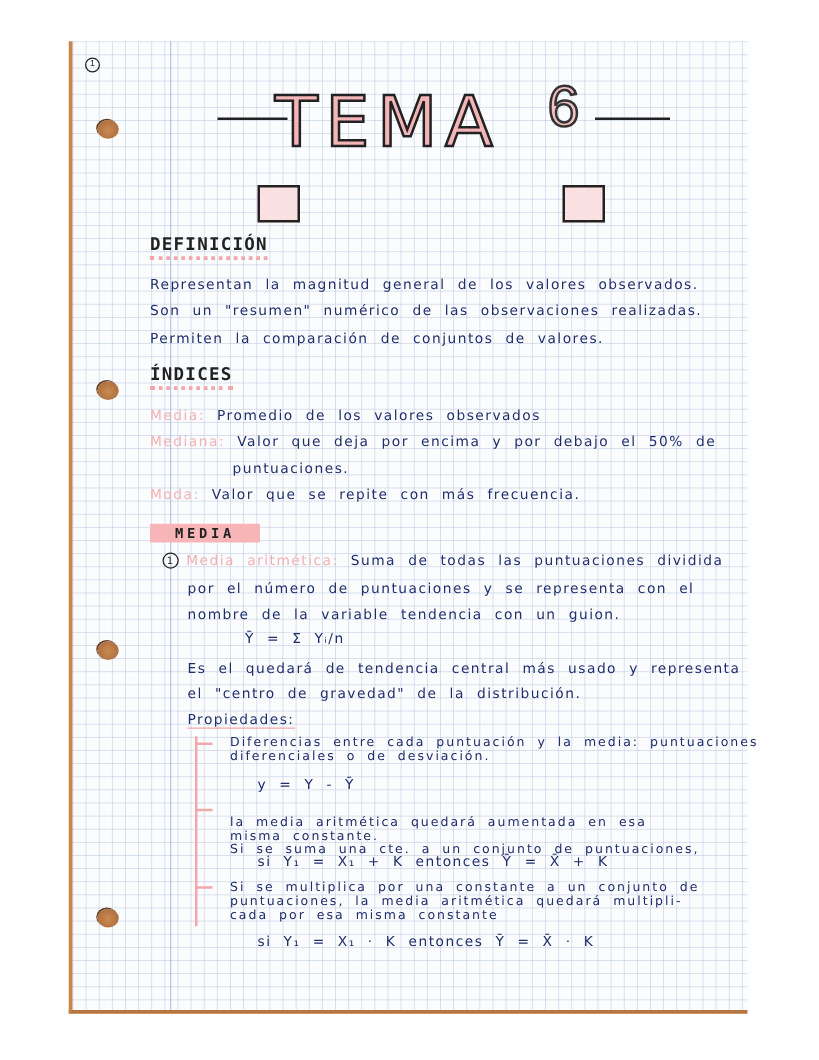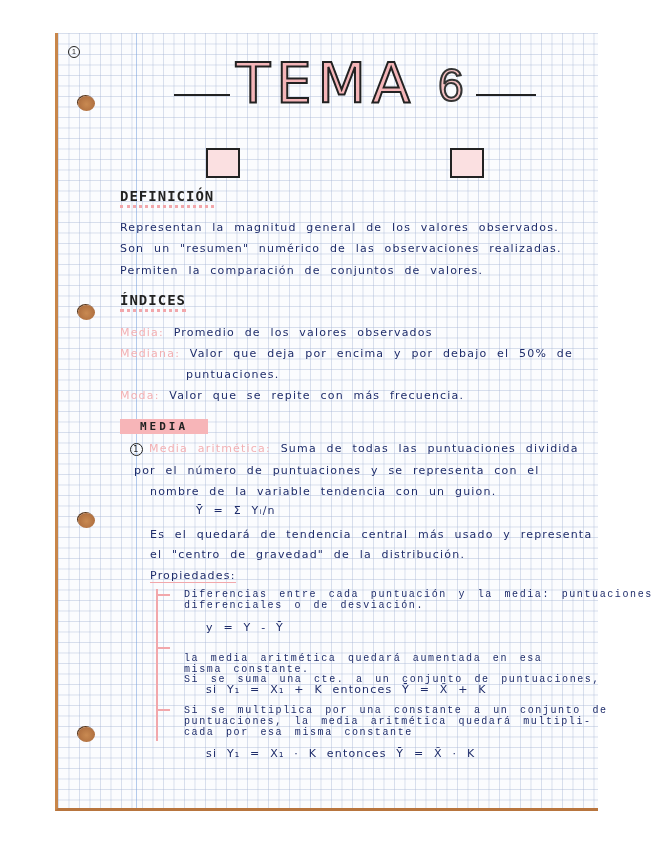--- a/index.html
+++ b/index.html
@@ -12,42 +12,42 @@
             linear-gradient(to bottom, rgba(170,185,215,0.45) 1px, transparent 1px);
           background-size:10.5px 10.5px;
           border-left:3px solid #c8864a; border-bottom:3px solid #b8753e; box-sizing:border-box; }
   .margin-line { position:absolute; left:78px; top:0; bottom:0; width:1px; background:rgba(120,160,220,0.55); }
   .hole { position:absolute; left:20px; width:17px; height:15px; border-radius:50%;
           background:radial-gradient(circle at 50% 55%, #c98a52 0%, #b07040 70%, #8a5530 100%);
           box-shadow: -1px -1px 0 #5a3a20; }
   .corner-mark { position:absolute; left:10px; top:13px; width:10px; height:10px; border:1.5px solid #222;
                  border-radius:50%; font-size:7px; line-height:10px; text-align:center; color:#222; }
   .title-wrap { position:absolute; left:110px; top:17px; width:350px; height:130px; }
-  .tema { position:absolute; left:52px; top:0; font-size:56px; letter-spacing:6px; color:#f4b5b8;
-          -webkit-text-stroke:2px #222; font-weight:400; font-family:"DejaVu Sans", sans-serif;margin-left:16px; }
+  .tema { position:absolute; left:52px; top:16px; font-size:56px; letter-spacing:6px; color:#f4b5b8;
+          -webkit-text-stroke:2px #222; font-weight:400; font-family:"DejaVu Sans", sans-serif; }
   .six { position:absolute; left:270px; top:8px; font-size:46px; color:#f4c0c2; -webkit-text-stroke:2px #333; }
   .arrow-line { position:absolute; top:44px; height:2px; background:#222; }
   .banner { position:absolute; left:60px; top:78px; width:230px; height:38px; background:#fff;
             border:2px solid #222; border-top:3px solid #222; box-shadow: inset 0 0 0 4px #f6c4c6; }
   .banner-text { position:absolute; left:0; right:0; top:5px; text-align:center; font-size:9px;
                  letter-spacing:4px; color:#d89a9c; font-family:"Liberation Mono", monospace; line-height:11px; }
   .ribbon { position:absolute; top:98px; width:30px; height:26px; background:#fbe0e1; border:2px solid #222; }
   .content { position:absolute; left:62px; top:0; width:470px; color:#1f2d6b;
              font-family:"DejaVu Sans", sans-serif; }
   .h { position:absolute; font-weight:bold; font-size:14px; color:#222; letter-spacing:1px;
        font-family:"DejaVu Sans Mono", monospace; border-bottom:3px dotted #f2a7ab; padding-bottom:1px; }
   .line { position:absolute; font-size:11px; letter-spacing:1.2px; white-space:nowrap; word-spacing:5px; }
   .pink { color:#f3b0b3; }
   .media-tag { position:absolute; background:#f7b5b8; color:#222; font-size:11px; font-weight:bold;
                letter-spacing:3px; padding:1px 20px; font-family:"DejaVu Sans Mono", monospace; }
   .num { display:inline-block; width:11px; height:11px; border:1.5px solid #222; border-radius:50%;
          font-size:8px; line-height:11px; text-align:center; color:#222; margin-right:6px; vertical-align:middle; }
   .vbar { position:absolute; left:98px; top:556px; width:1.5px; height:152px; background:#f2a7ab; }
   .tick { position:absolute; left:98px; width:14px; height:1.5px; background:#f2a7ab; }
-  .small { font-size:10px; letter-spacing:1.6px; line-height:11px; word-spacing:4px;font-family:Liberation Mono, monospace; }
+  .small { font-size:10px; letter-spacing:1.6px; line-height:11px; word-spacing:4px; }
   .u { border-bottom:1.5px solid #f2a7ab; }
 </style>
 </head>
 <body>
 
 <div class="page">
   <div class="margin-line"></div>
   <div class="corner-mark">1</div>
   <div class="hole" style="top:63px"></div>
   <div class="hole" style="top:272px"></div>
@@ -82,21 +82,21 @@
     <div class="line" style="top:356px">
       <span class="pink">Moda:</span>
       <span>Valor que se repite con más frecuencia.</span>
     </div>
 
     <div class="media-tag" style="top:386px">MEDIA</div>
     <div class="line" style="top:409px;left:10px">
       <span class="num">1</span><span class="pink">Media aritmética:</span>
       <span>Suma de todas las puntuaciones dividida</span>
     </div>
-    <div class="line" style="top:431px;left:14px">por el número de puntuaciones y se representa con el</div>
+    <div class="line" style="top:431px;left:30px">por el número de puntuaciones y se representa con el</div>
     <div class="line" style="top:452px;left:30px">nombre de la variable tendencia con un guion.</div>
     <div class="line" style="top:471px;left:76px">Ȳ = Σ Yᵢ/n</div>
     <div class="line" style="top:495px;left:30px">Es el quedará de tendencia central más usado y representa</div>
     <div class="line" style="top:515px;left:30px">el "centro de gravedad" de la distribución.</div>
     <div class="line" style="top:536px;left:30px"><span class="u">Propiedades:</span></div>
   </div>
 
   <div class="vbar"></div>
   <div class="tick" style="top:561px"></div>
   <div class="tick" style="top:614px"></div>

